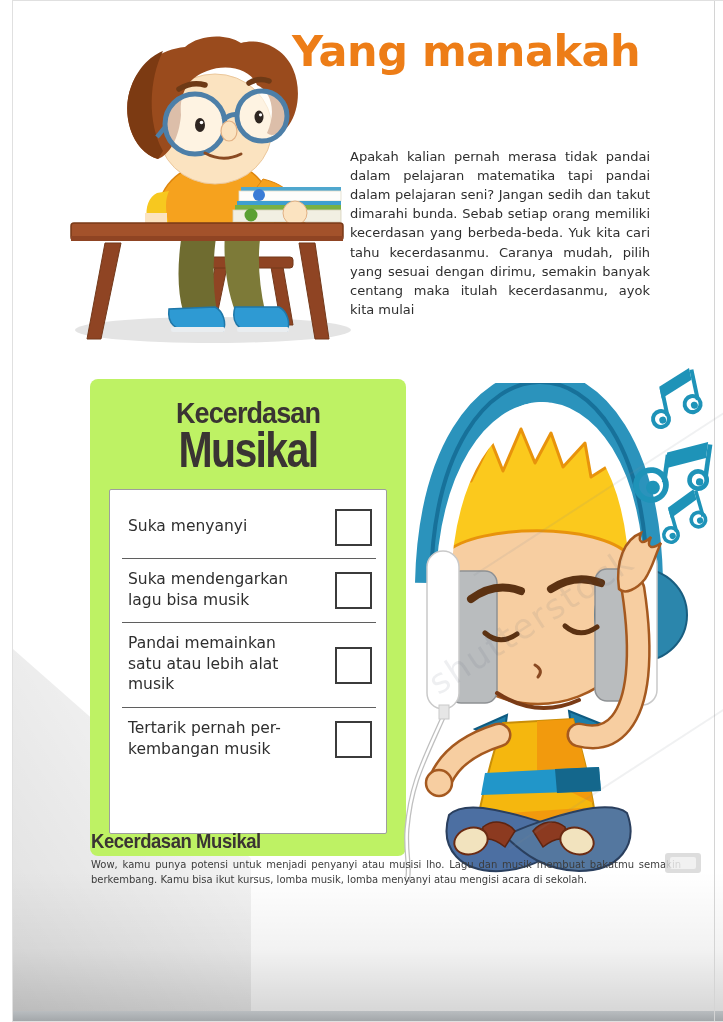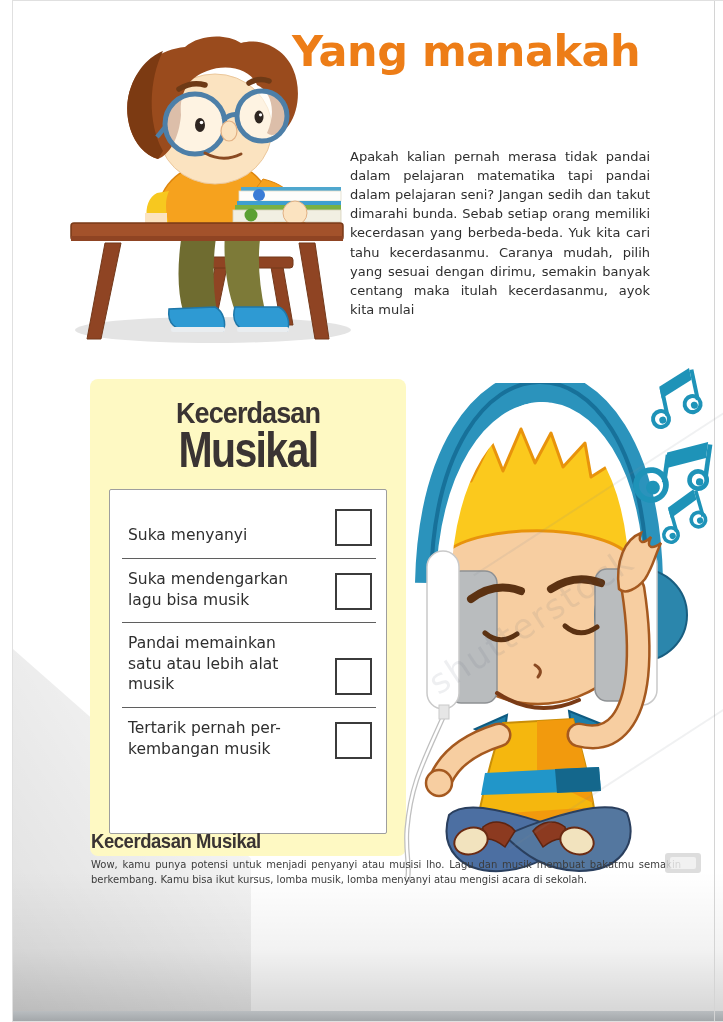--- a/index.html
+++ b/index.html
@@ -17,27 +17,27 @@
   
   .title{position:absolute;left:258px;top:28px;width:390px;text-align:center;z-index:1;
          color:#ED7D17;font-weight:bold;letter-spacing:-0.5px;line-height:1.04;}
   .title .l1{font-size:43px;}
   .title .l2{font-size:40px;}
   
   .intro{position:absolute;left:337px;top:146px;width:300px;z-index:1;margin:0;
          font-size:13px;line-height:1.47;text-align:justify;color:#2e2e2e;}
   
   .card{position:absolute;left:77px;top:378px;width:316px;height:477px;z-index:1;
-        background:#fef9c3;border-radius:8px;}
+        background:#bef264;border-radius:8px;}
   .card-heads{padding-top:17px;text-align:center;color:#3A3433;font-family:"Liberation Sans",sans-serif;}
   .card-h1{font-size:30px;font-weight:bold;transform:scaleX(0.9);letter-spacing:-1px;}
   .card-h2{font-size:50px;font-weight:bold;transform:scaleX(0.82);letter-spacing:-2px;margin-top:-9px;}
   .panel{position:absolute;left:19px;top:110px;width:278px;height:345px;background:#ffffff;
          border:1px solid #9e9e9e;border-radius:2px;box-sizing:border-box;padding:6px 14px 6px 18px;}
-  .row{display:flex;align-items:flex-end;padding:11px 0 12px;position:relative;}
+  .row{display:flex;align-items:center;padding:11px 0 12px;position:relative;}
   .row + .row::before{content:"";position:absolute;left:-6px;right:-4px;top:0;border-top:1.5px solid #5f5f5f;}
   .row .lbl{flex:1;max-width:178px;font-size:15.5px;line-height:1.33;color:#2f2f2f;padding-right:8px;}
   .cbox{width:33px;height:33px;border:2px solid #3b3b3b;background:#fff;flex-shrink:0;margin-left:auto;margin-top:2px;}
   
   .result{position:absolute;left:78px;top:828px;width:590px;z-index:2;color:#3a3433;}
   .result h3{margin:0;font-family:"Liberation Sans",sans-serif;font-size:21px;font-weight:bold;
              transform:scaleX(0.88);transform-origin:left;letter-spacing:-0.5px;}
   .result p{margin:4px 0 0;font-size:10px;line-height:1.5;text-align:justify;color:#3c3c3c;}
   
   .desk-boy{position:absolute;left:52px;top:26px;z-index:1;}

